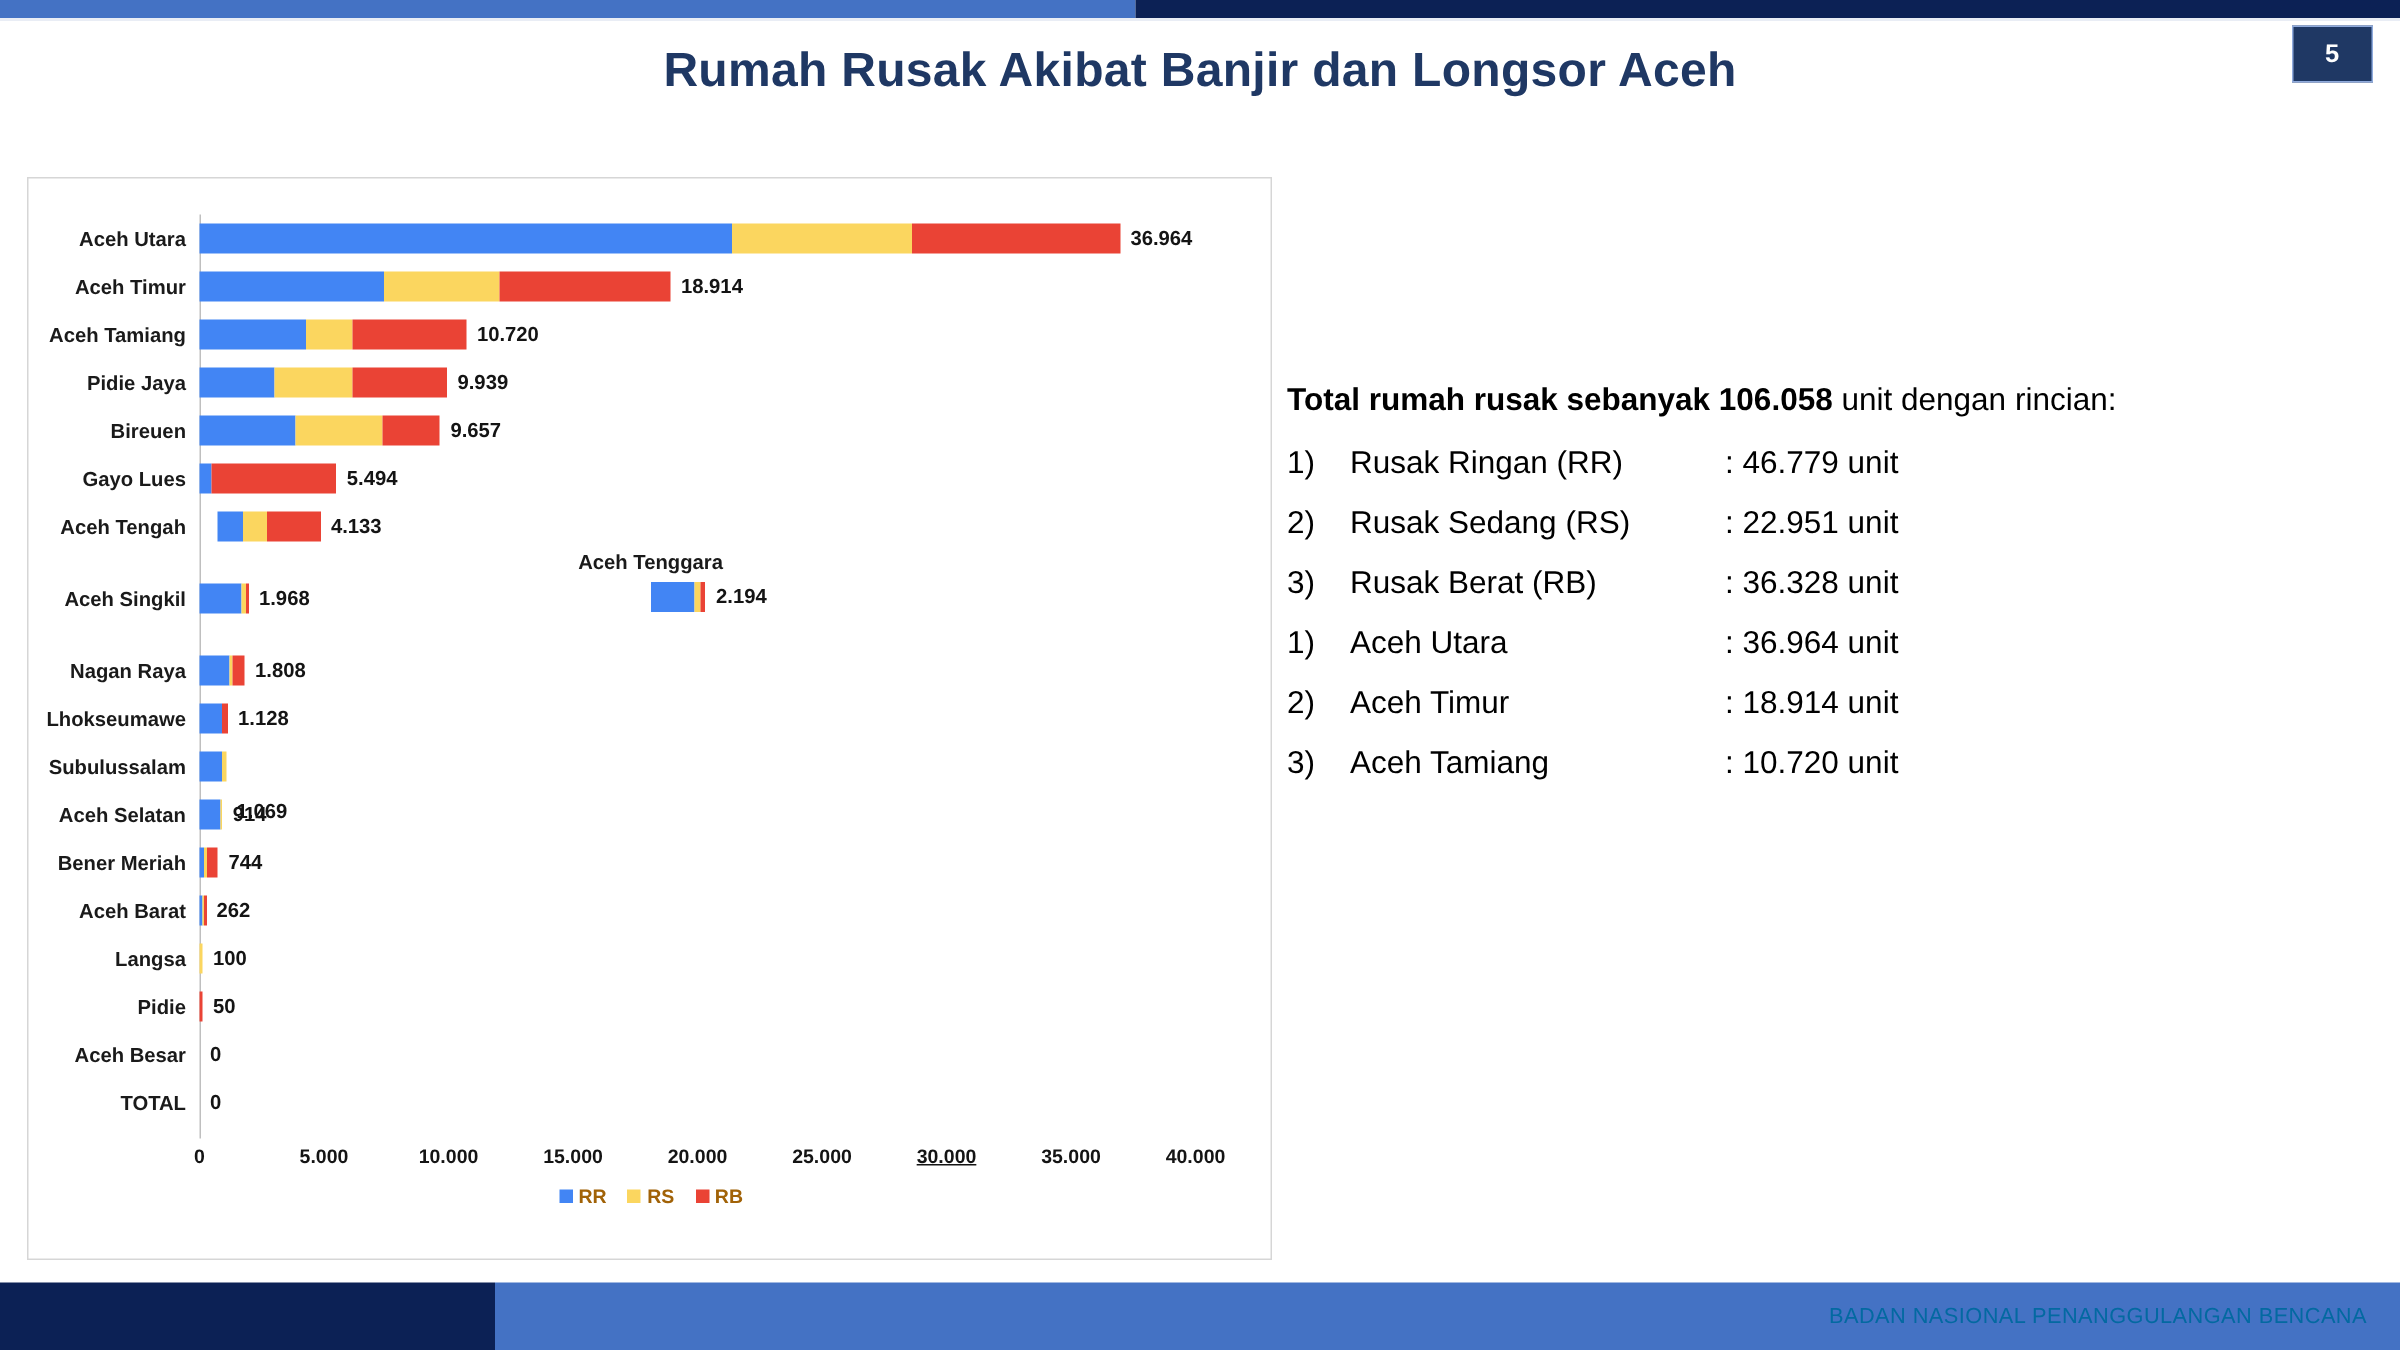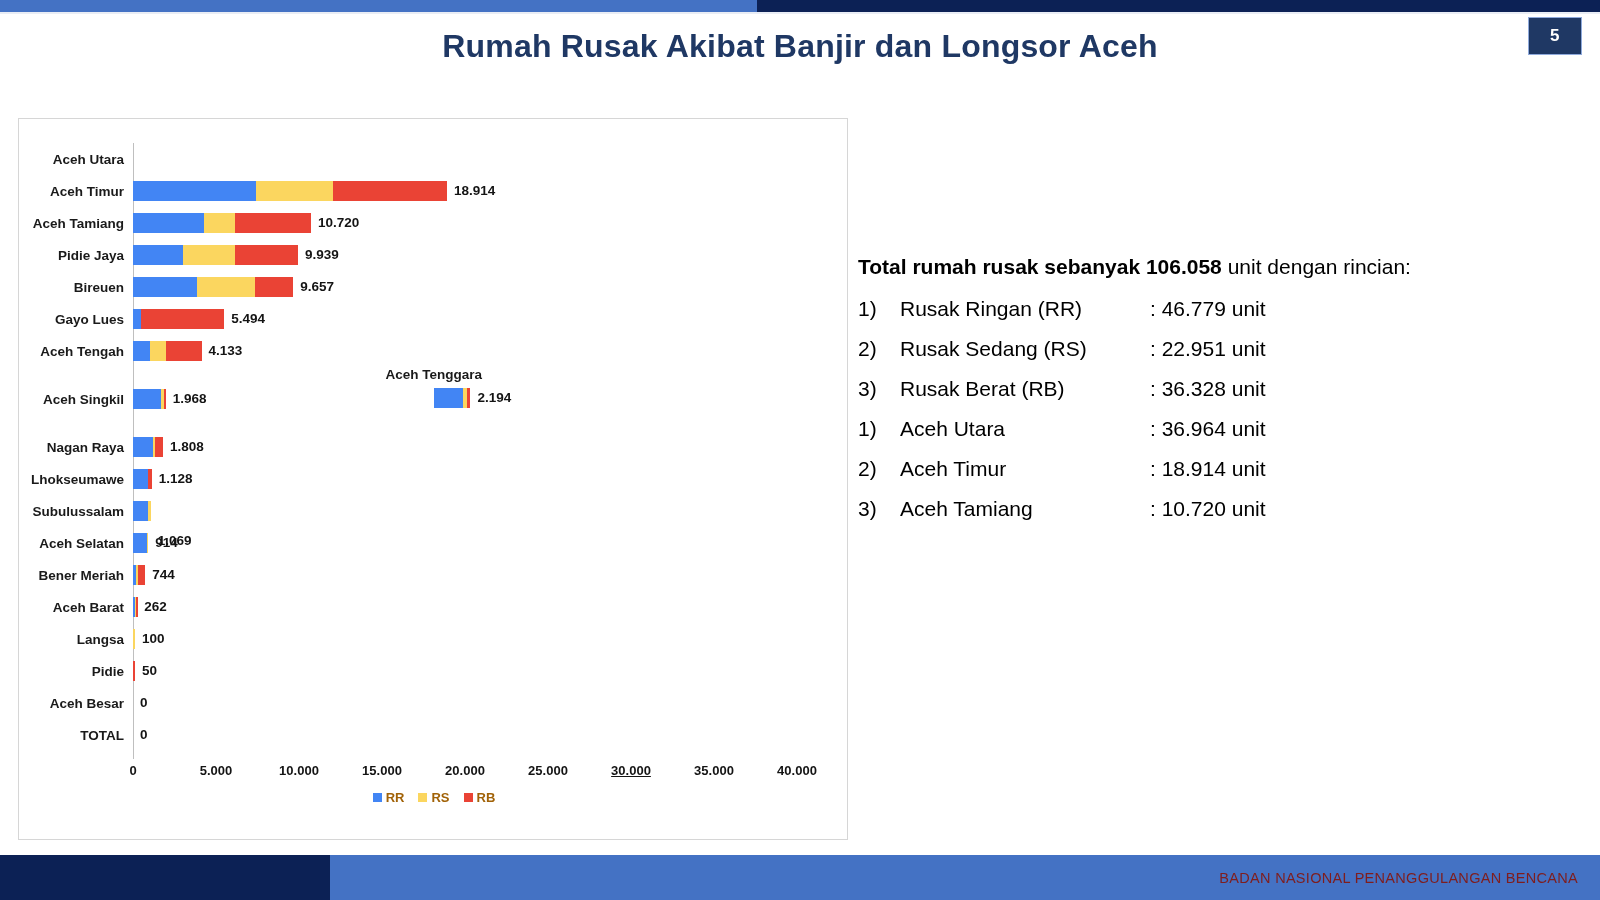--- a/index.html
+++ b/index.html
@@ -94,40 +94,48 @@
   .list-name{width:250px;flex:none;}
   .list-val{flex:none;text-align:center;}
   #sub-heading{font-size:21px;margin-top:34px;margin-bottom:18px;}
 
   
   #footer-dark{position:absolute;left:0;bottom:0;width:330px;height:45px;background:#0C2155;}
   #footer-blue{position:absolute;left:330px;bottom:0;width:1270px;height:45px;background:#4472C4;}
   #footer-text{
     position:absolute;right:22px;bottom:0;height:45px;
     display:flex;align-items:center;
-    color:#7f1d1d;font-size:14.5px;letter-spacing:.3px;white-space:nowrap;
+    color:#0369a1;font-size:14.5px;letter-spacing:.3px;white-space:nowrap;
   }
 </style>
 </head>
 <body>
 
 <div id="top-bar-light"></div>
 <div id="top-bar-dark"></div>
 <div id="top-hairline"></div>
 
 <div id="page-badge">5</div>
 
 <div id="slide-title">Rumah Rusak Akibat Banjir dan Longsor Aceh</div>
 
 <div id="chart-panel">
   <div id="chart-inner">
     <div id="axis-line"></div>
     <div id="rows-host">
         <div class="row" style="top: 24px;">
           <div class="cat-label">Aceh Utara</div>
+          <div class="bar-area">
+            <div class="bar">
+              <div class="seg rr" style="width: 354.742px;"></div>
+              <div class="seg rs" style="width: 120.516px;"></div>
+              <div class="seg rb" style="width: 138.344px;"></div>
+            </div>
+            <div class="val" style="left: 620.602px;">36.964</div>
+          </div>
         </div>
         <div class="row" style="top: 56px;">
           <div class="cat-label">Aceh Timur</div>
           <div class="bar-area">
             <div class="bar">
               <div class="seg rr" style="width: 122.508px;"></div>
               <div class="seg rs" style="width: 77.024px;"></div>
               <div class="seg rb" style="width: 114.44px;"></div>
             </div>
             <div class="val" style="left: 320.972px;">18.914</div>
@@ -169,21 +177,21 @@
         <div class="row" style="top: 184px;">
           <div class="cat-label">Gayo Lues</div>
           <div class="bar-area">
             <div class="bar">
               <div class="seg rr" style="width: 7.968px;"></div>
               <div class="seg rb" style="width: 83.2324px;"></div>
             </div>
             <div class="val" style="left: 98.2004px;">5.494</div>
           </div>
         </div>
-        <div class="row" style="top: 216px;">
+        <div class="row" style="top: 216px; gap: 12px;">
           <div class="cat-label">Aceh Tengah</div>
           <div class="bar-area">
             <div class="bar">
               <div class="seg rr" style="width: 16.6px;"></div>
               <div class="seg rs" style="width: 16.766px;"></div>
               <div class="seg rb" style="width: 35.2418px;"></div>
             </div>
             <div class="val" style="left: 75.6078px;">4.133</div>
           </div>
         </div>

